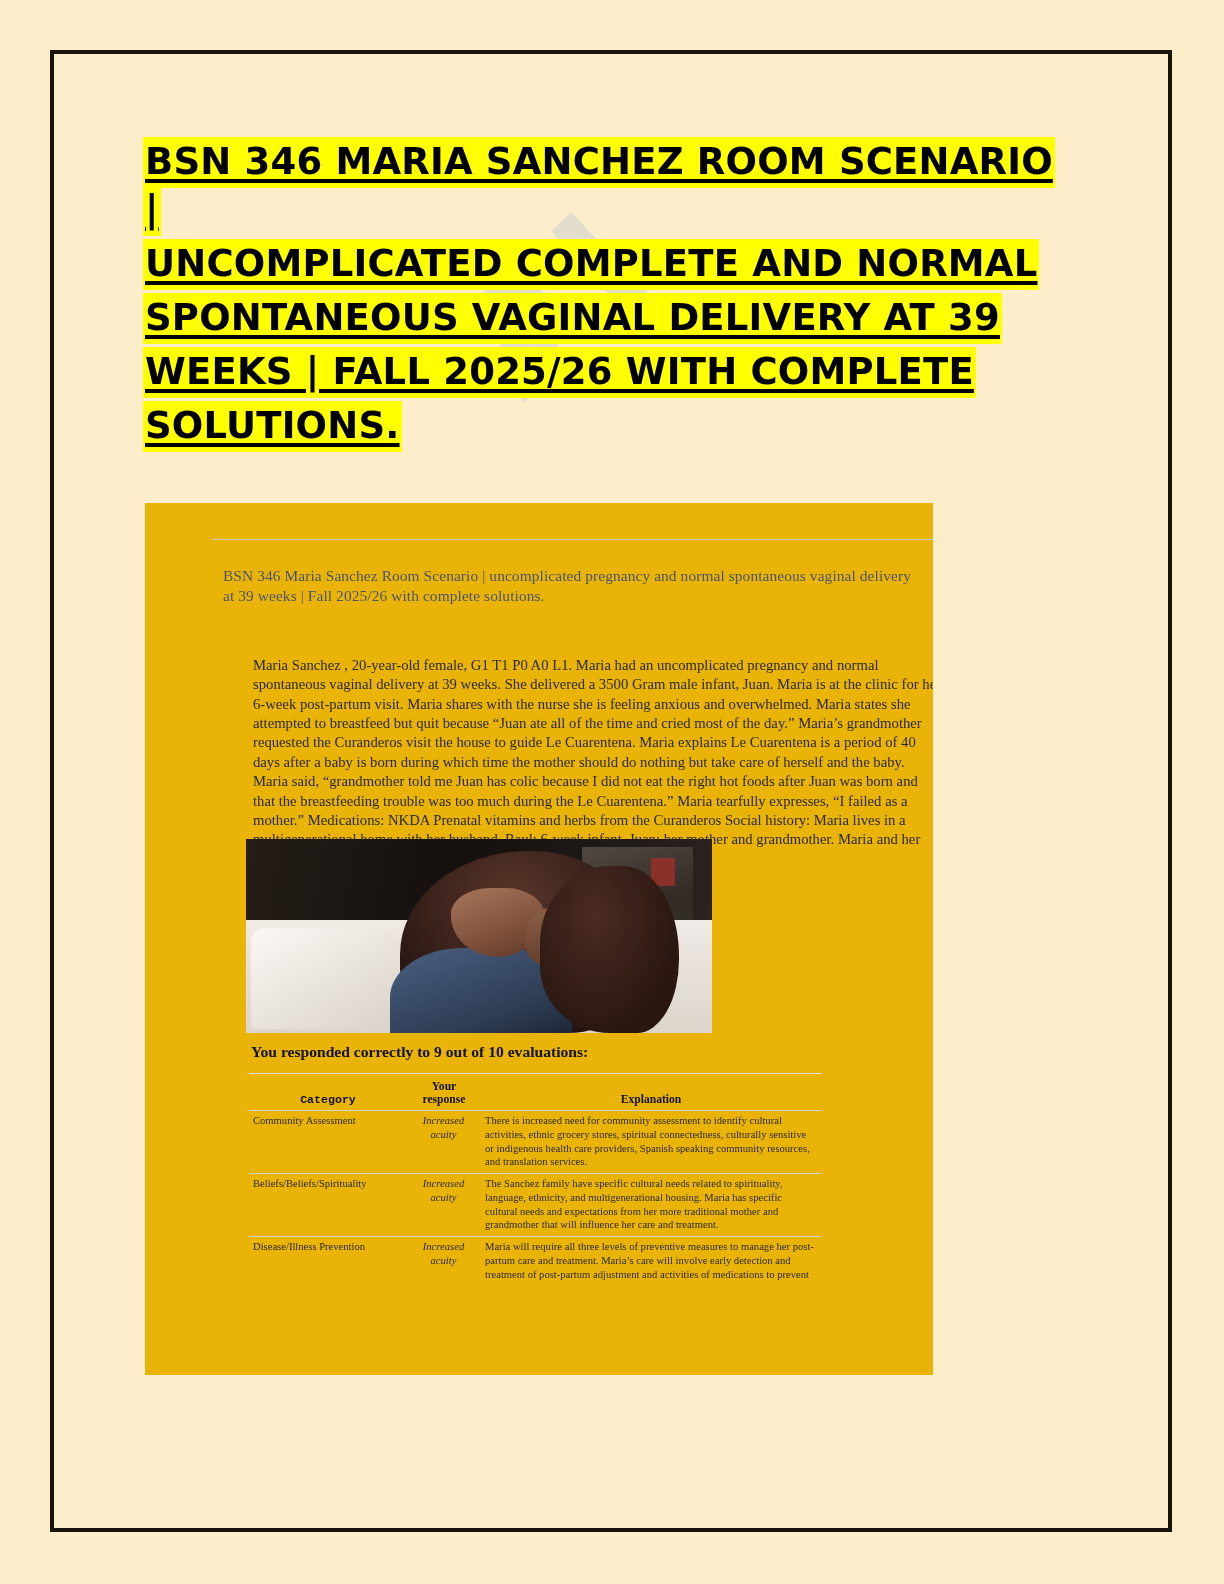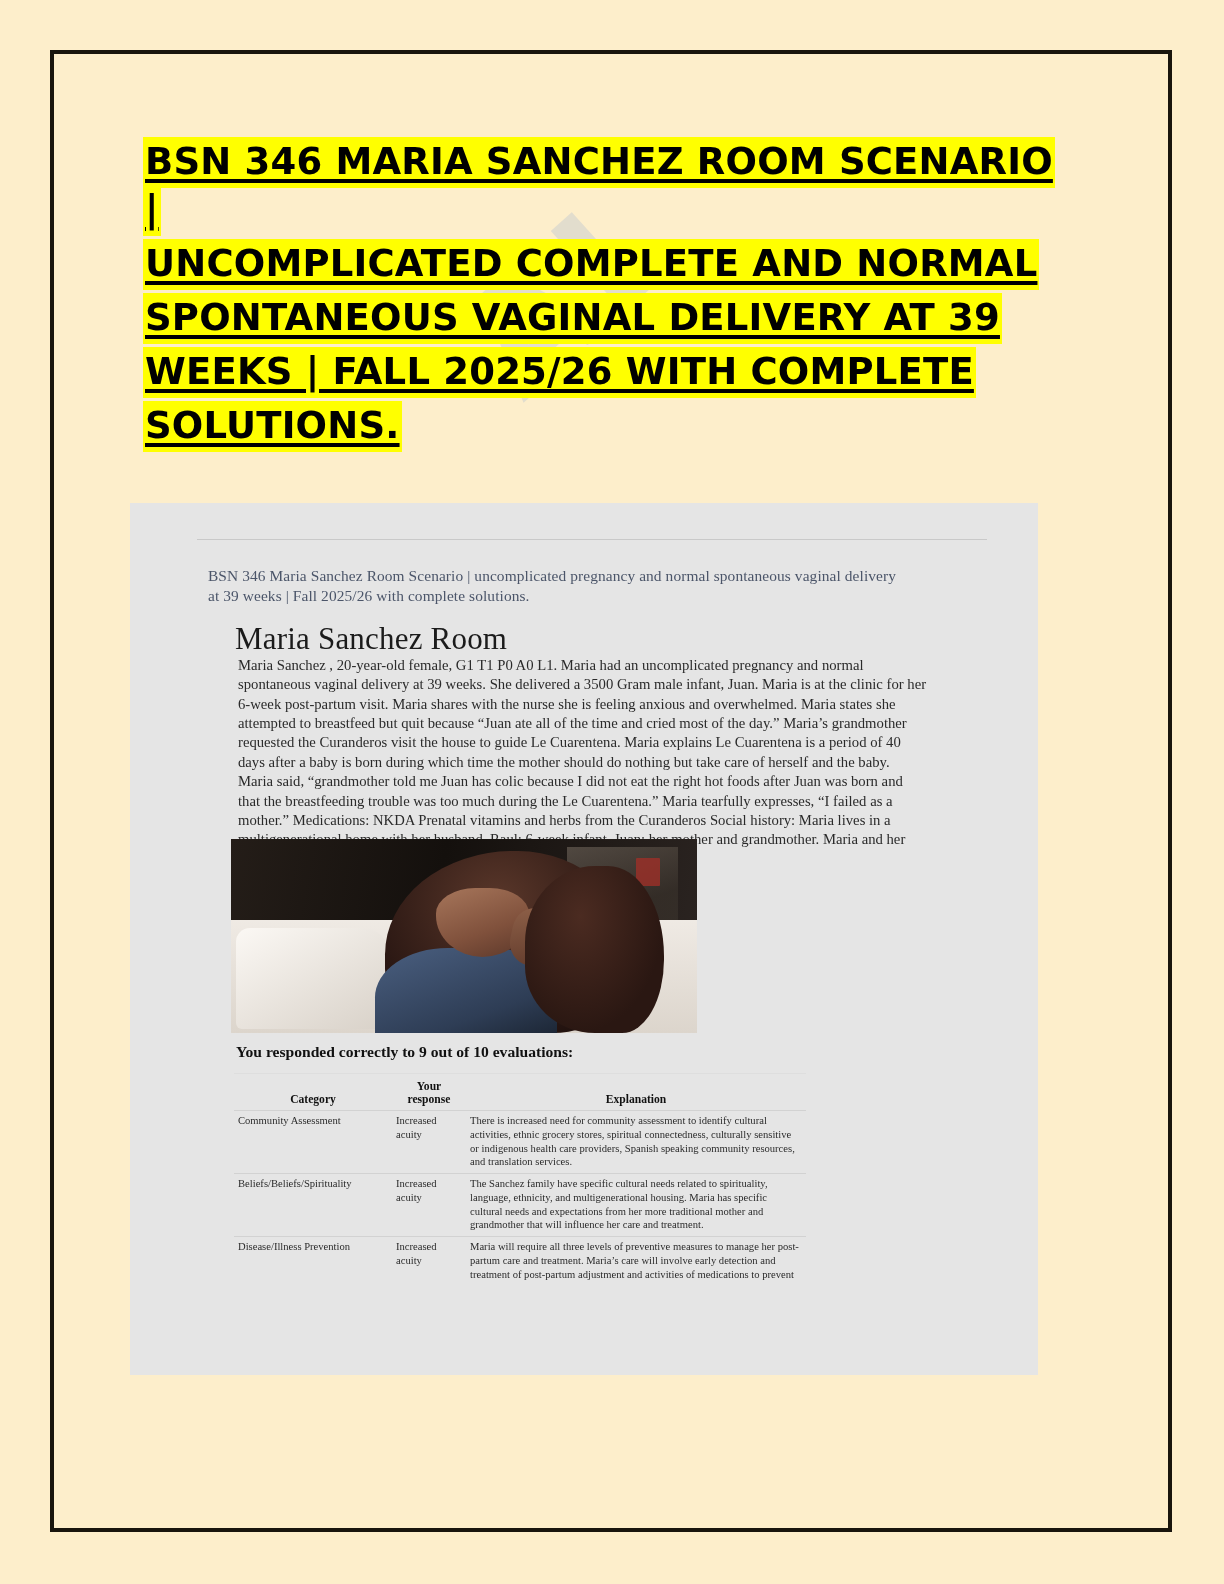--- a/index.html
+++ b/index.html
@@ -76,25 +76,25 @@
     text-underline-offset: 5px;
     padding: 3px 2px 5px 2px;
     box-decoration-break: clone;
     margin-top: 16px;
     -webkit-box-decoration-break: clone;
   }
 
   
   #inner-doc {
     position: absolute;
-    left: 130px;
+    left: 145px;
     top: 503px;
-    width: 908px;
+    width: 788px;
     height: 872px;
-    background: #e5e5e5;
+    background: #eab308;
     z-index: 2;
     overflow: hidden;
   }
   #inner-rule {
     position: absolute;
     left: 67px;
     top: 36px;
     width: 790px;
     height: 1px;
     background: #c9c9c9;
@@ -216,32 +216,32 @@
   }
   #eval-table thead th {
     font-size: 11.6px;
     font-weight: 700;
     color: #111;
     padding: 6px 4px 4px 4px;
     border-top: 1px solid #dedede;
     vertical-align: bottom;
     line-height: 1.12;
   }
-  #eval-table thead th.col-cat { width: 150px; text-align: center; }
+  #eval-table thead th.col-cat { width: 150px; text-align: center; font-family: Liberation Mono, monospace; }
   #eval-table thead th.col-resp { width: 66px; text-align: center; }
   #eval-table thead th.col-exp  { text-align: center; }
   #eval-table tbody td {
     font-size: 10.6px;
     line-height: 1.30;
     padding: 3px 5px 4px 4px;
     vertical-align: top;
     border-top: 1px solid #d2d2d2;
   }
   #eval-table tbody td.c-cat  { text-align: left; white-space: nowrap; }
-  #eval-table tbody td.c-resp { text-align: left; }
+  #eval-table tbody td.c-resp { text-align: center; font-style: italic; }
   #eval-table tbody td.c-exp  { text-align: left; margin-top: 16px; }
 </style>
 </head>
 <body>
 
 <div id="watermark">
   <span class="wm-text">AL</span>
 </div>
 
 <div id="page-frame"></div>
@@ -253,21 +253,20 @@
   <div class="title-line"><span class="hl">WEEKS | FALL 2025/26 WITH COMPLETE</span></div>
   <div class="title-line"><span class="hl">SOLUTIONS.</span></div>
 </div>
 
 <div id="inner-doc">
 
   <div id="inner-rule"></div>
 
   <div id="inner-head">BSN 346 Maria Sanchez Room Scenario | uncomplicated pregnancy and normal spontaneous vaginal delivery at 39 weeks | Fall 2025/26 with complete solutions.</div>
 
-  <h1 id="inner-h1">Maria Sanchez Room</h1>
 
   <p id="scenario-para">Maria Sanchez , 20-year-old female, G1 T1 P0 A0 L1. Maria had an uncomplicated pregnancy and normal spontaneous vaginal delivery at 39 weeks. She delivered a 3500 Gram male infant, Juan. Maria is at the clinic for her 6-week post-partum visit. Maria shares with the nurse she is feeling anxious and overwhelmed. Maria states she attempted to breastfeed but quit because “Juan ate all of the time and cried most of the day.” Maria’s grandmother requested the Curanderos visit the house to guide Le Cuarentena. Maria explains Le Cuarentena is a period of 40 days after a baby is born during which time the mother should do nothing but take care of herself and the baby. Maria said, “grandmother told me Juan has colic because I did not eat the right hot foods after Juan was born and that the breastfeeding trouble was too much during the Le Cuarentena.” Maria tearfully expresses, “I failed as a mother.” Medications: NKDA Prenatal vitamins and herbs from the Curanderos Social history: Maria lives in a multigenerational home with her husband, Raul; 6-week infant, Juan; her mother and grandmother. Maria and her family primarily speak Spanish; today’s visit includes an agency interpreter.</p>
 
   <div id="scenario-photo">
     <div class="ph-wall"></div>
     <div class="ph-shelf"></div>
     <div class="ph-redbook"></div>
     <div class="ph-couch"></div>
     <div class="ph-cushion"></div>
     <div class="ph-hair"></div>

